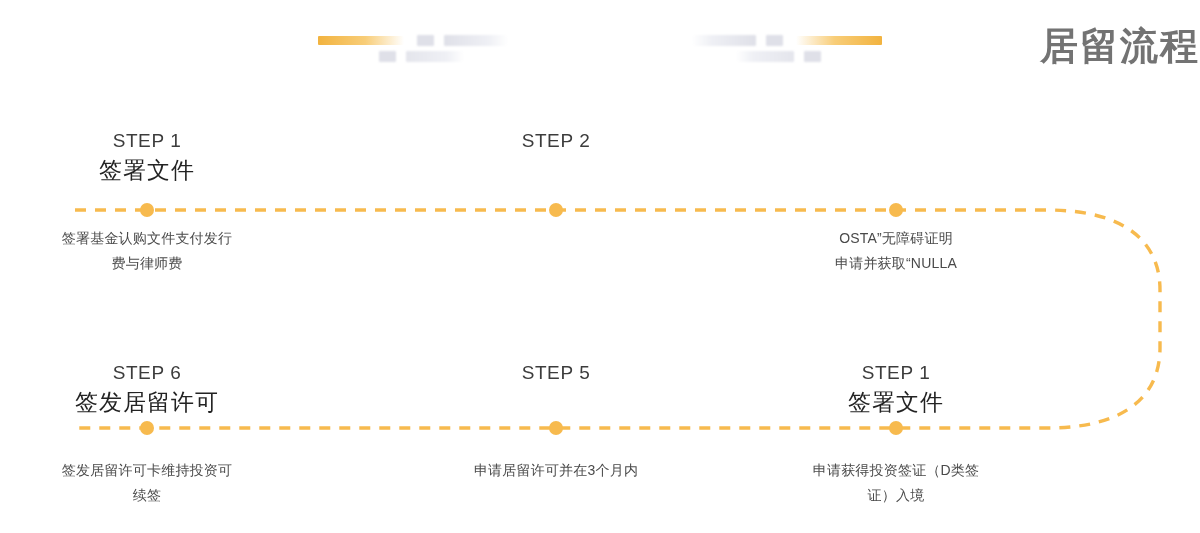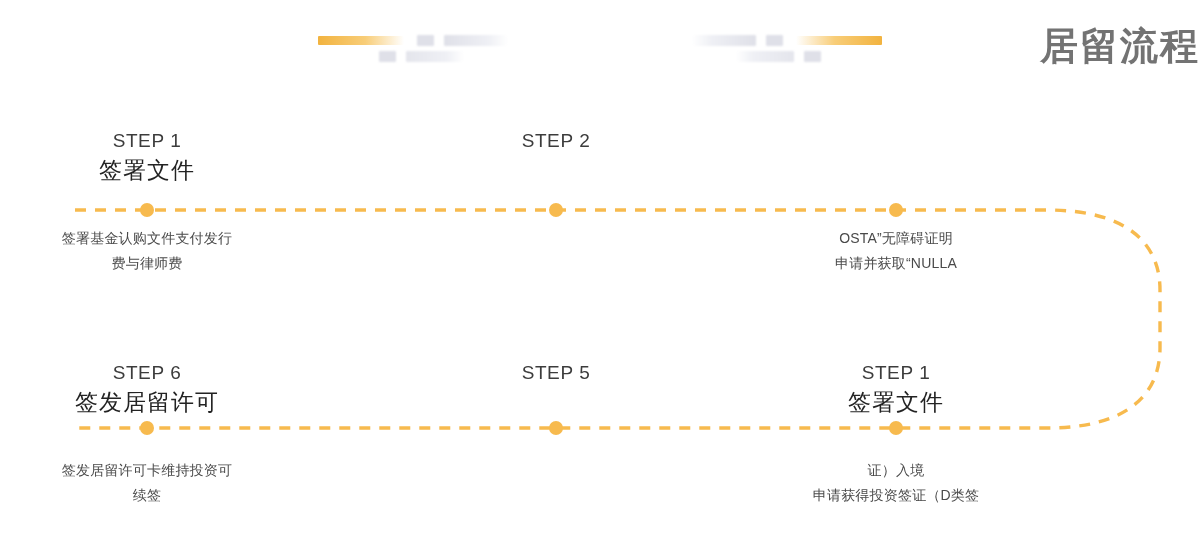--- a/index.html
+++ b/index.html
@@ -224,30 +224,31 @@
     <div>申请并获取“NULLA</div>
   </div>
 </div>
 
 <div class="step row-bottom" style="left:746px; top:360px;">
   <div class="step-heading">
     <div class="step-label">STEP 1</div>
     <div class="step-title">签署文件</div>
   </div>
   <div class="step-desc">
+    <div>申请获得投资签证（D类签</div>
     <div>证）入境</div>
-    <div>申请获得投资签证（D类签</div>
   </div>
 </div>
 
 <div class="step row-bottom" style="left:406px; top:360px;">
   <div class="step-heading">
     <div class="step-label">STEP 5</div>
   </div>
   <div class="step-desc">
+    <div>申请居留许可并在3个月内</div>
   </div>
 </div>
 
 <div class="step row-bottom" style="left:-3px; top:360px;">
   <div class="step-heading">
     <div class="step-label">STEP 6</div>
     <div class="step-title">签发居留许可</div>
   </div>
   <div class="step-desc">
     <div>签发居留许可卡维持投资可</div>

